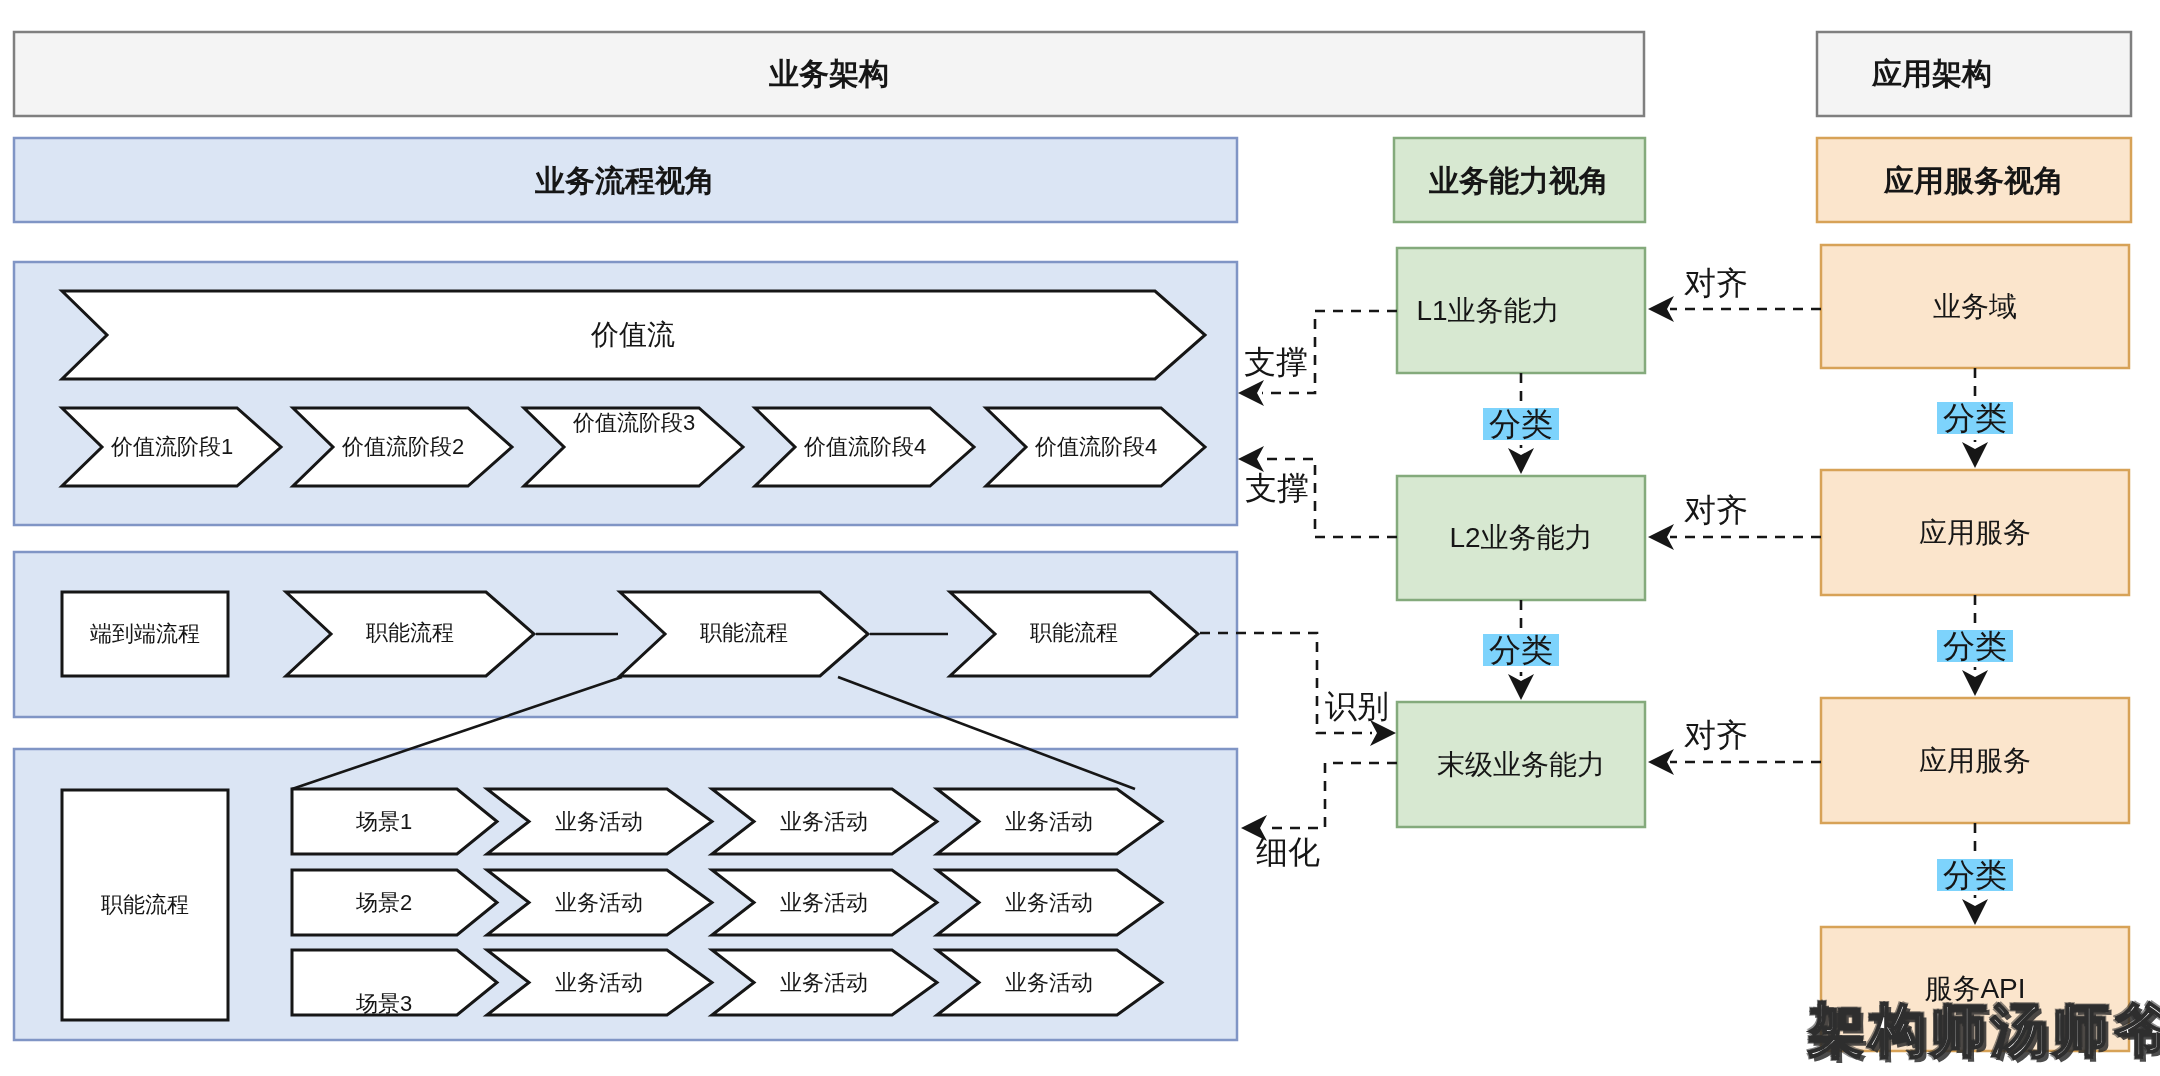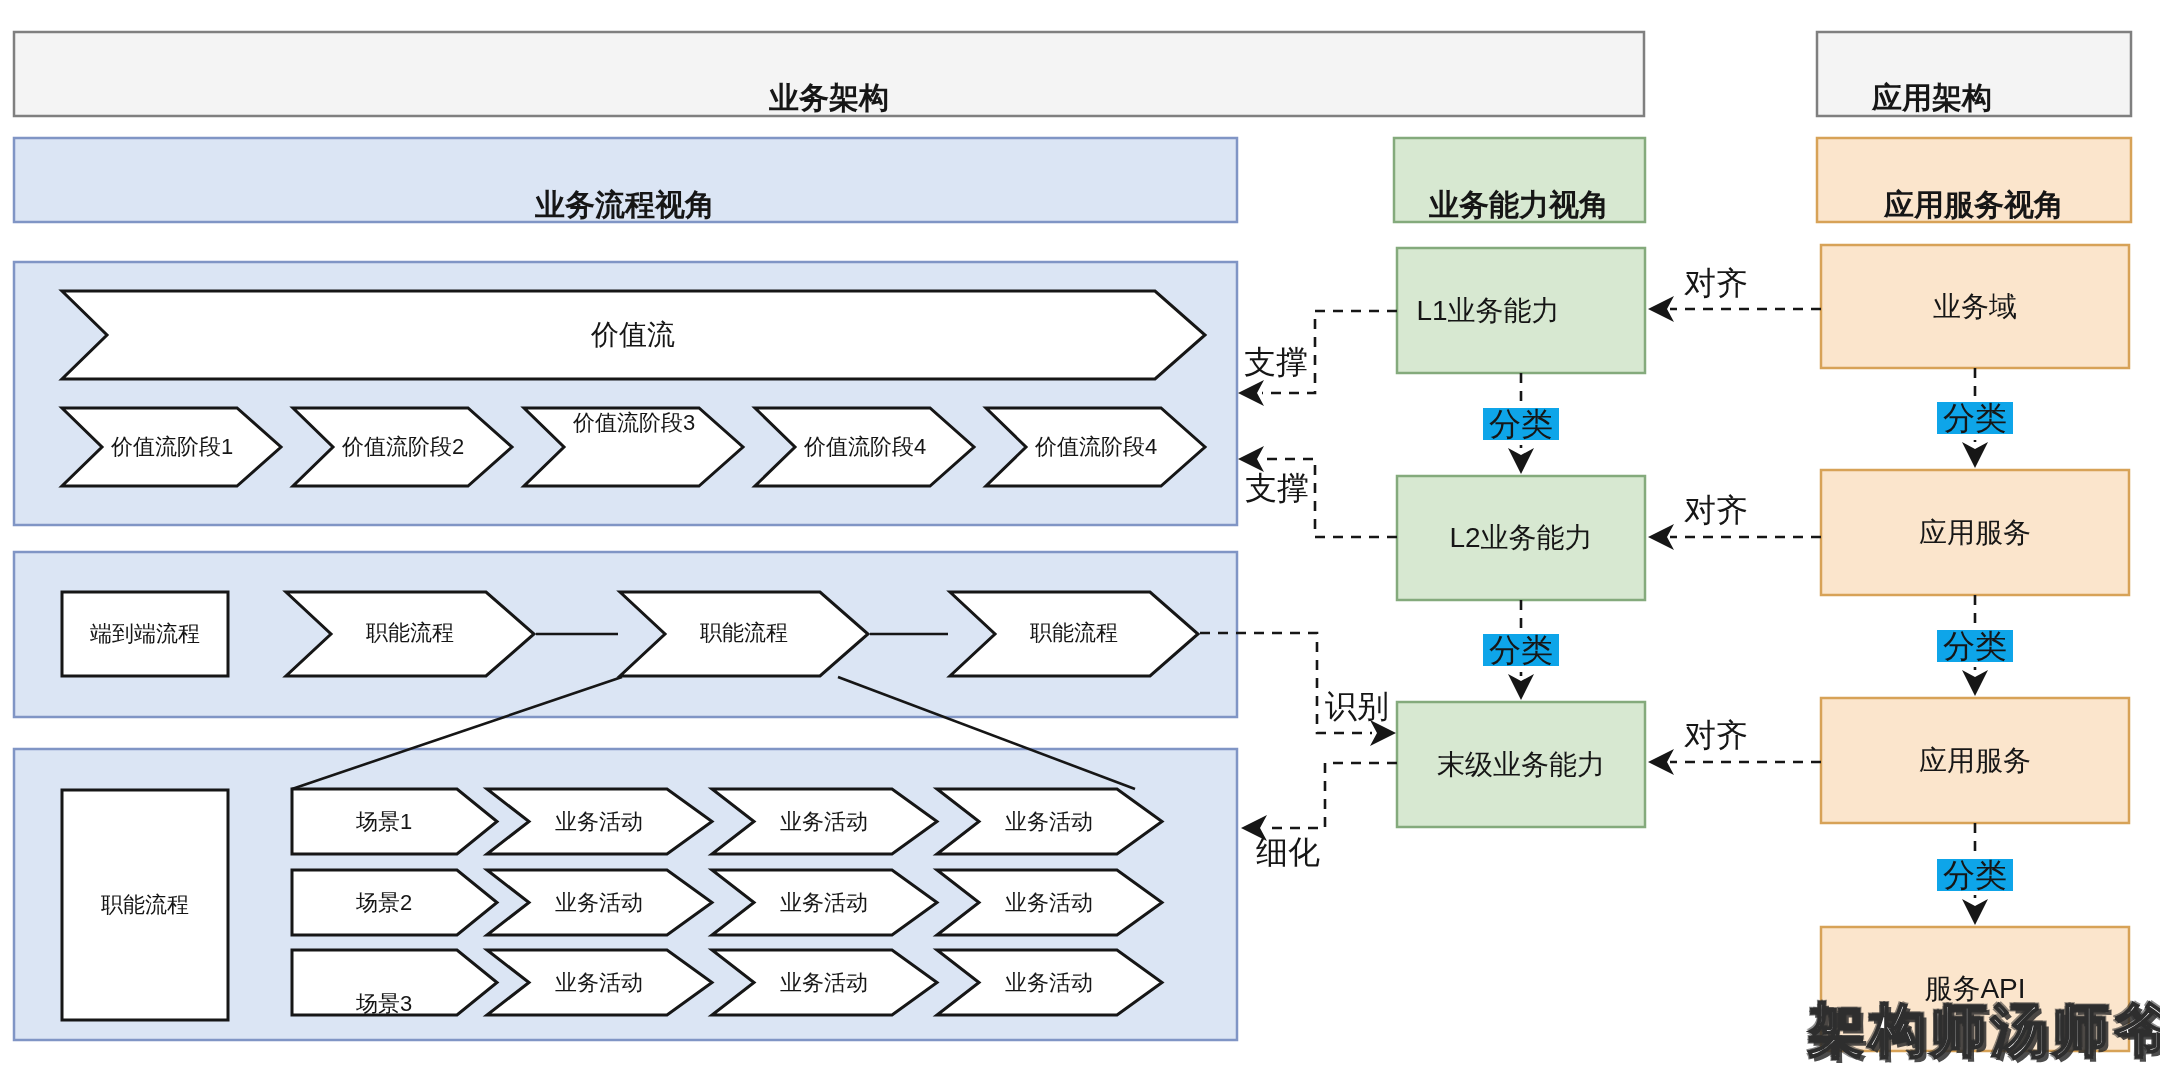--- a/index.html
+++ b/index.html
@@ -15,25 +15,25 @@
   .c-gray  {fill:var(--grayFill,#f4f4f4);  stroke:var(--grayBorder,#7f7f7f);  stroke-width:2.5;}
   .c-blue  {fill:var(--blueFill,#dbe5f4);  stroke:var(--blueBorder,#8095c5);  stroke-width:2.5;}
   .c-green {fill:var(--greenFill,#d7e8d1); stroke:var(--greenBorder,#84aa7c); stroke-width:2.5;}
   .c-orange{fill:var(--orangeFill,#fbe5cc);stroke:var(--orangeBorder,#d7a257);stroke-width:2.5;}
   .shape{fill:#ffffff;stroke:#161616;stroke-width:3;stroke-linejoin:miter;}
   .dash {fill:none;stroke:#161616;stroke-width:2.6;stroke-dasharray:10 8;}
   .solid{fill:none;stroke:#161616;stroke-width:2.6;}
   .arrow{fill:#161616;stroke:none;}
   
   .t{position:absolute;transform:translate(-50%,-50%);white-space:nowrap;color:#161616;line-height:1;}
-  .h1{font-size:30px;font-weight:bold;margin-top:24px;}
+  .h1{font-size:30px;font-weight:bold;}
   .box{font-size:28px;}
   .small{font-size:22px;}
   .lbl{font-size:32px;}
-  .bg{background:#0ea5e9;padding:0 6px;}
+  .bg{background:#7dd3fc;padding:0 6px;}
   .watermark{
     font-size:57px;font-weight:bold;color:#ffffff;
     -webkit-text-stroke:2px #2e2e2e;
     text-shadow:4px 4px 0 rgba(45,45,45,.85), -2px -2px 0 rgba(45,45,45,.55),
                 2px -2px 0 rgba(45,45,45,.55), -2px 2px 0 rgba(45,45,45,.55);
     letter-spacing:4px;
   }
 </style>
 </head>
 <body>

